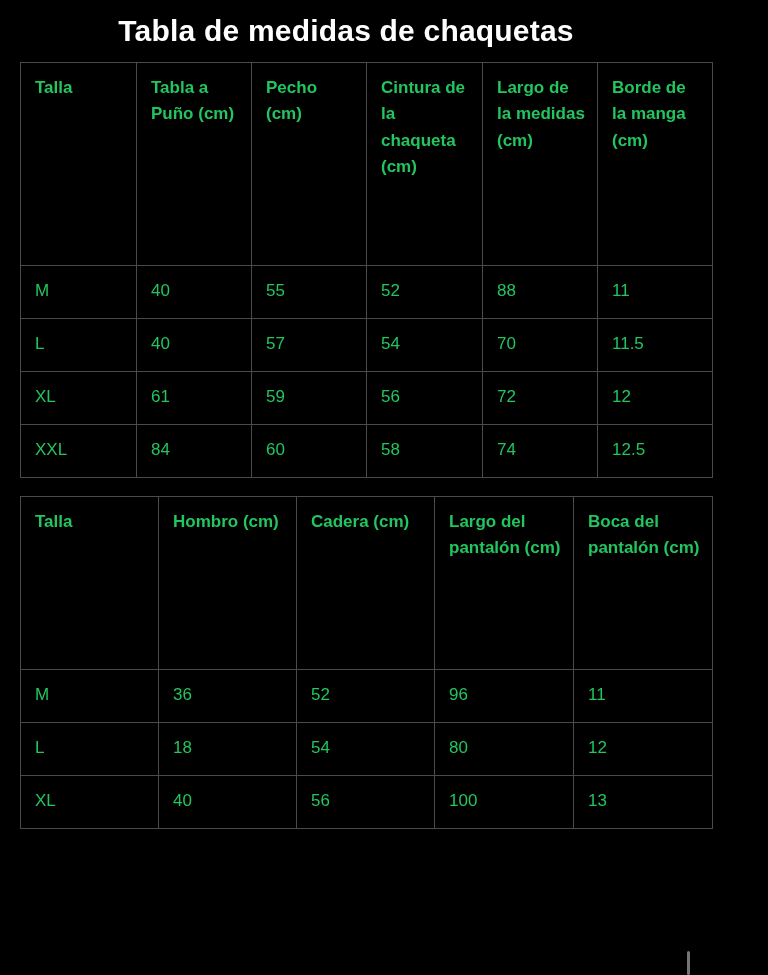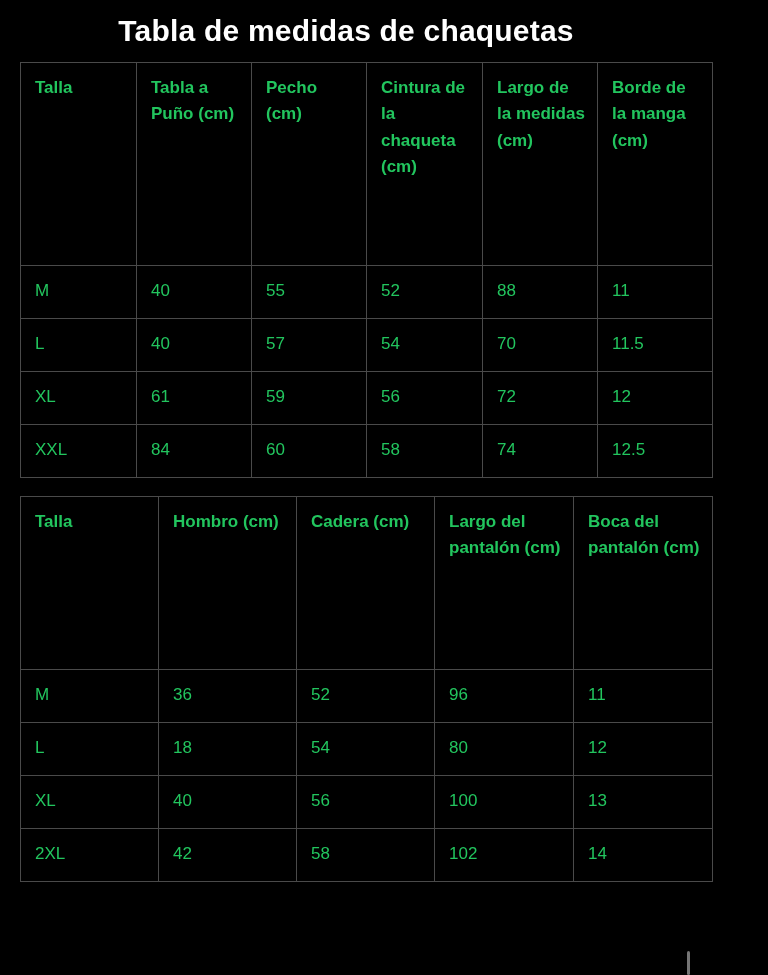--- a/index.html
+++ b/index.html
@@ -196,27 +196,20 @@
             <td>80</td>
             <td>12</td>
           </tr>
           <tr>
             <td>XL</td>
             <td>40</td>
             <td>56</td>
             <td>100</td>
             <td>13</td>
           </tr>
-          <tr>
-            <td>2XL</td>
-            <td>42</td>
-            <td>58</td>
-            <td>102</td>
-            <td>14</td>
-          </tr>
         </tbody>
       </table>
     </div>
   </div>
 
   <div class="scroll-indicator"></div>
 
 </div>
 
 </body></html>

